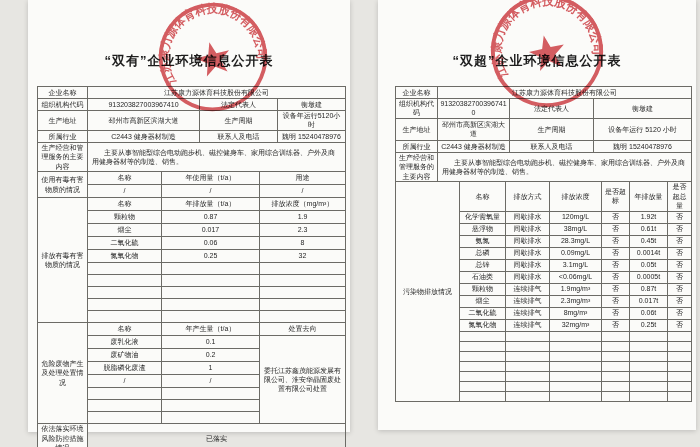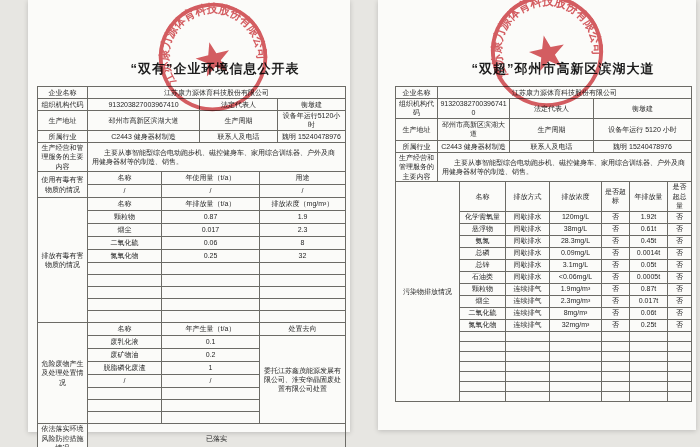--- a/index.html
+++ b/index.html
@@ -5,22 +5,22 @@
   html,body{margin:0;padding:0;}
   body{
     width:700px;height:447px;position:relative;overflow:hidden;
     background:#e7e6e2;
     font-family:"Liberation Sans","DejaVu Sans",sans-serif;
   }
   .page{position:absolute;top:0;background:#fbfbf9;box-shadow:0 1px 5px rgba(0,0,0,.18);}
   .page-left{left:28px;width:322px;height:432px;}
   .page-right{left:378px;width:318px;height:430px;}
   .doc-title{
-    position:absolute;top:60px;left:0;width:100%;text-align:center;
-    font-size:13px;font-weight:bold;color:#1d1d1d;letter-spacing:1px;margin-left:26px;
+    position:absolute;top:52px;left:0;width:100%;text-align:center;
+    font-size:13px;font-weight:bold;color:#1d1d1d;letter-spacing:1px;
   }
   .tbl-stack{position:absolute;}
   .page-left .tbl-stack{left:9px;top:87px;}
   .page-right .tbl-stack{left:17px;top:87px;}
   table{border-collapse:collapse;table-layout:fixed;margin-top:-1px;}
   td{
     border:1px solid #6c6b66;font-size:7px;color:#262626;text-align:center;
     vertical-align:middle;padding:0 2px;line-height:1.35;overflow:hidden;
     word-break:break-all;
   }
@@ -227,21 +227,21 @@
     <defs>
         <path id="arc-left" d="M 15.8,76.1 A 47,47 0 1 1 104.2,76.1" fill="none"></path>
       </defs>
     <text fill="#cf3a40" font-size="12.5" font-weight="bold">
       <textPath href="#arc-left" startOffset="0" textLength="178" lengthAdjust="spacingAndGlyphs">江苏康力源体育科技股份有限公司</textPath>
     </text>
   </svg>
 </div>
 
 <div class="page page-right">
-  <div class="doc-title">“双超”邳州市高新区滨湖大道</div>
+  <div class="doc-title">“双超”企业环境信息公开表</div>
 
   <div class="tbl-stack">
 
     <table>
       <colgroup>
           <col style="width:42px">
           <col style="width:72px">
           <col style="width:84px">
           <col style="width:98px">
         </colgroup>

